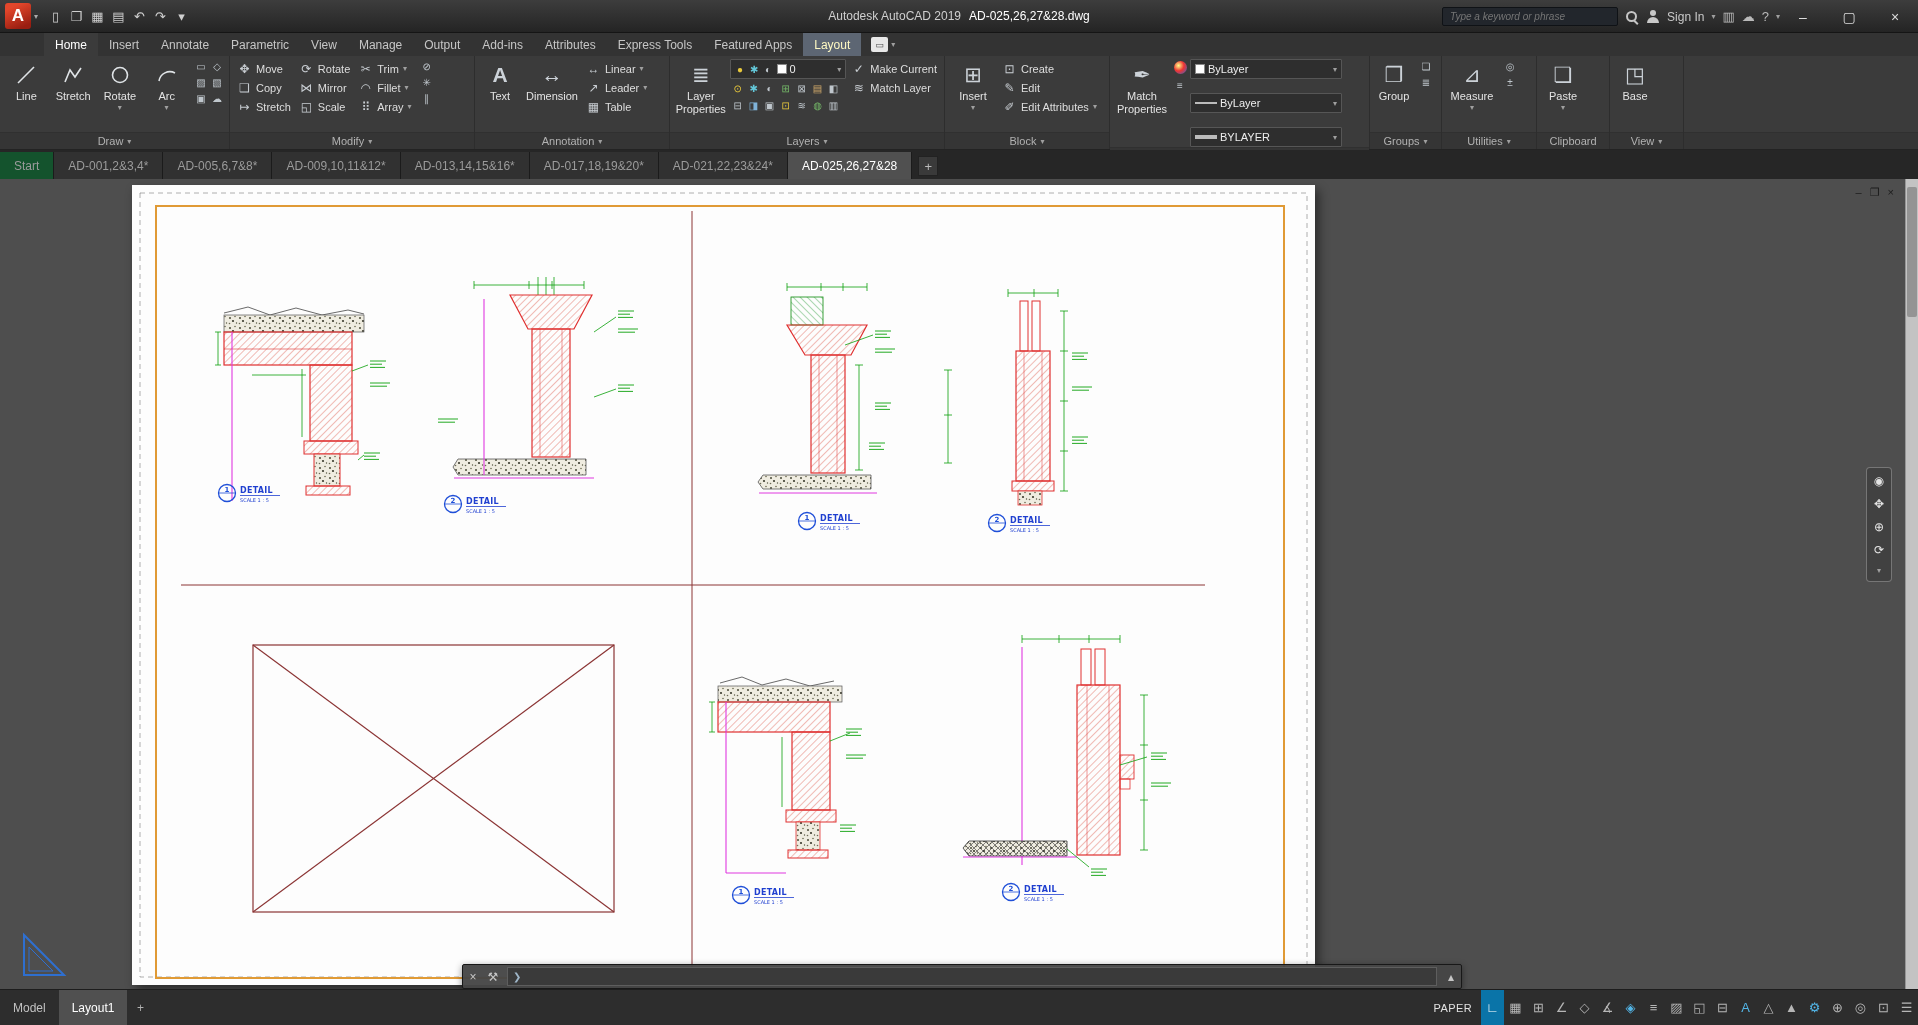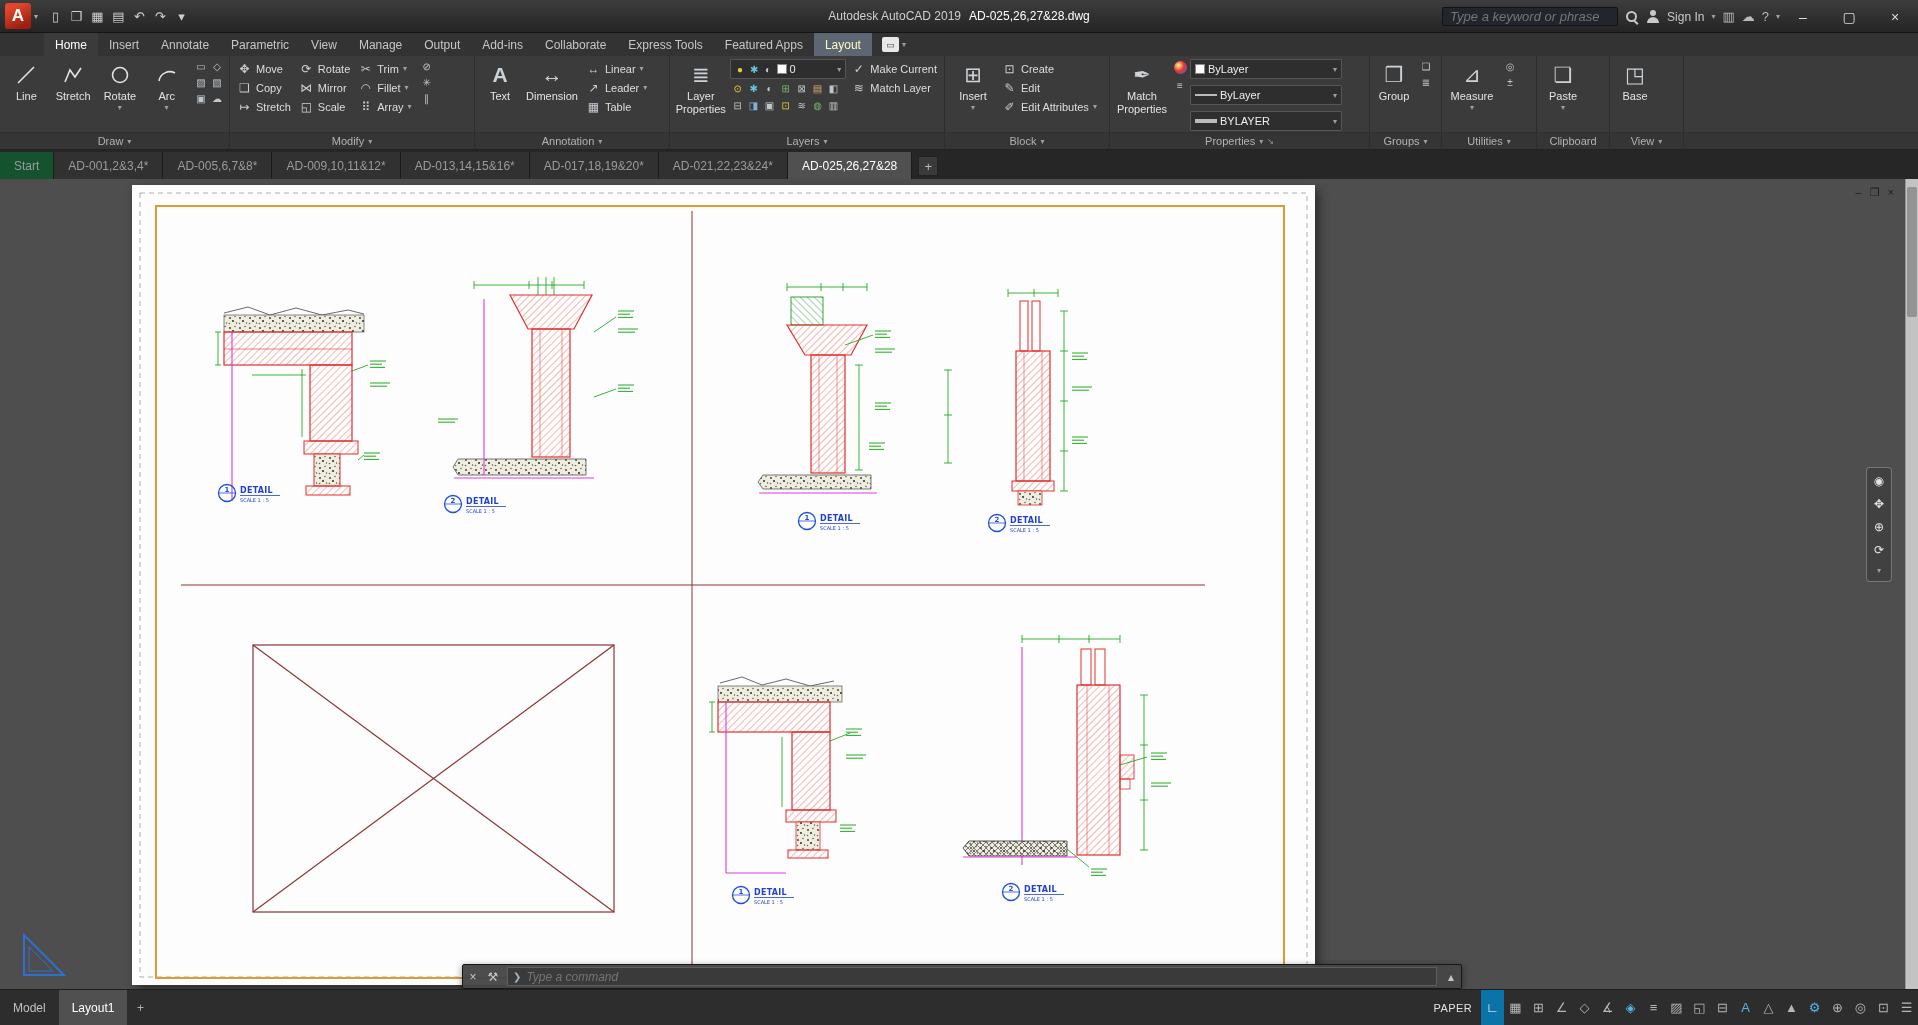--- a/index.html
+++ b/index.html
@@ -16,21 +16,21 @@
     font-weight:bold;font-size:17px;display:flex;align-items:center;justify-content:center}
   .logo-dd{font-size:8px;color:#aaa;margin:0 3px}
   .qat{display:flex;align-items:center;margin-left:4px}
   .qat .qic{width:21px;height:22px;display:flex;align-items:center;justify-content:center;
     font-size:13px;color:#cfcfcf}
   .title-center{position:absolute;left:0;right:0;text-align:center;pointer-events:none;
     color:#cfcfcf;font-size:12px}
   .title-center .doc{color:#fff;margin-left:8px}
   .infocenter{position:absolute;right:138px;top:0;height:33px;display:flex;align-items:center;gap:7px}
   .search{width:176px;height:19px;background:#22262c;border:1px solid #0f1216;color:#98a0a8;
-    font-style:italic;font-size:13px;padding:0 7px;border-radius:2px}
+    font-style:italic;font-size:10px;padding:0 7px;border-radius:2px}
   .mag{width:14px;height:14px;position:relative;display:inline-block}
   .mag::before{content:"";position:absolute;left:1px;top:1px;width:7px;height:7px;
     border:2px solid #c6c6c6;border-radius:50%}
   .mag::after{content:"";position:absolute;left:10px;top:10px;width:5px;height:2px;
     background:#c6c6c6;transform:rotate(45deg);transform-origin:0 0}
   .person{width:14px;height:13px;position:relative;display:inline-block}
   .person::before{content:"";position:absolute;left:4px;top:0;width:6px;height:6px;border-radius:50%;background:#c9c9c9}
   .person::after{content:"";position:absolute;left:1px;top:7px;width:12px;height:6px;
     border-radius:6px 6px 0 0;background:#c9c9c9}
   .ic-dim{color:#b9b9b9;font-size:13px}
@@ -165,21 +165,21 @@
 
 <div class="ribbontabs">
   <span class="rtab active">Home</span>
   <span class="rtab">Insert</span>
   <span class="rtab">Annotate</span>
   <span class="rtab">Parametric</span>
   <span class="rtab">View</span>
   <span class="rtab">Manage</span>
   <span class="rtab">Output</span>
   <span class="rtab">Add-ins</span>
-  <span class="rtab">Collaborate</span>
+  <span class="rtab">Attributes</span>
   <span class="rtab">Express Tools</span>
   <span class="rtab">Featured Apps</span>
   <span class="rtab hilite">Layout</span>
   <span class="ribbon-toggle">
     <span class="box">▭</span>
     <span class="dd8">▾</span>
   </span>
 </div>
 
 <div class="ribbon">
@@ -413,21 +413,21 @@
   <div class="panel" style="width:260px">
     <div class="panel-body">
       <div class="bb" style="width:56px">
         <span class="bic tan">✒</span>
         <span>Match Properties</span>
       </div>
       <div class="col" style="align-items:center;gap:4px;padding-top:2px">
         <span style="width:13px;height:13px;border-radius:50%;background:radial-gradient(circle at 35% 35%,#ff8,#e33 45%,#36c)"></span>
         <span class="tico">≡</span>
       </div>
-      <div class="col" style="width:152px;gap:6px">
+      <div class="col" style="width:152px;gap:14px">
         <div class="acdd">
           <span class="lsw"></span>
           <span>ByLayer</span>
           <span class="spacer"></span>
             <span class="dd8">▾</span>
         </div>
         <div class="acdd">
           <span class="lnsw"></span>
           <span>ByLayer</span>
           <span class="spacer"></span>
@@ -809,21 +809,20 @@
       <polygon points="4,54 4,14 44,54" fill="none" stroke="#2e6fd0" stroke-width="2"></polygon>
       <polygon points="9,50 9,26 33,50" fill="none" stroke="#2e6fd0" stroke-width="1"></polygon>
     </svg>
   </div>
 
   <div class="cmdbar">
     <span class="cic">×</span>
     <span class="cic">⚒</span>
     <div class="cmd-input-wrap">
       <span class="cmd-caret">❯</span>
-      <input class="cmd-input" placeholder="Type a command" style="">
     </div>
     <span class="cic">▴</span>
   </div>
 
   <div class="vscroll">
     <div class="vthumb"></div>
   </div>
 </div>
 
 <div class="statusbar">

